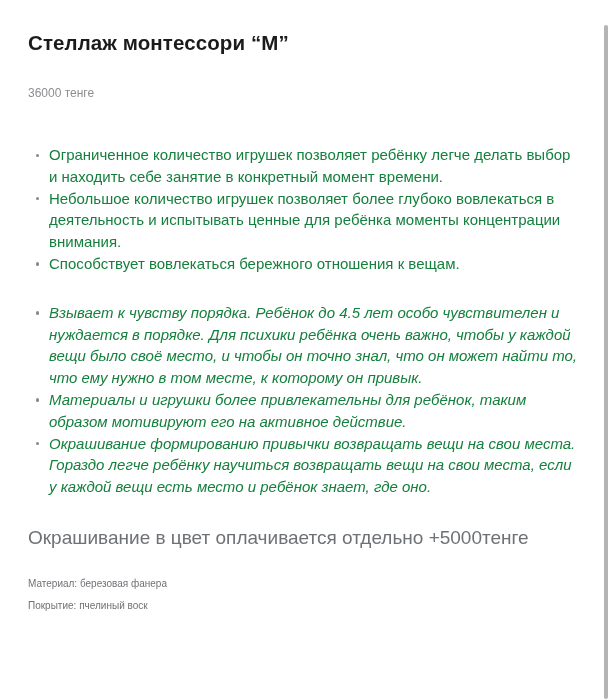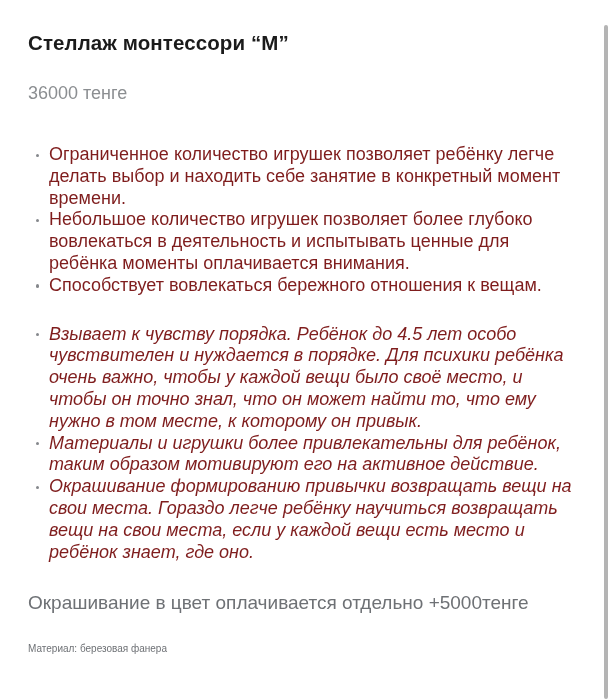--- a/index.html
+++ b/index.html
@@ -39,21 +39,21 @@
     font-size: 20.5px;
     font-weight: 700;
     line-height: 26px;
     color: #1b1b1b;
     letter-spacing: 0.1px;
   }
 
   .product-price {
     margin: 0;
     padding-top: 27px;
-    font-size: 18px;
+    font-size: 12px;
     font-weight: 400;
     line-height: 20px;
     color: #8b8e91;
   }
 
   .benefits-list {
     margin: 0;
     padding: 0;
     list-style: none;
   }
@@ -63,23 +63,23 @@
   }
 
   .benefits-list.group-two {
     margin-top: 27px;
     font-style: italic;
   }
 
   .benefit-item {
     position: relative;
     padding-left: 21px;
-    font-size: 18px;
+    font-size: 15px;
     line-height: 21.8px;
-    color: #7f1d1d;
+    color: #15803d;
     max-width: 554px;
   }
 
   .benefit-item::before {
     content: "";
     position: absolute;
     left: 8px;
     top: 9.5px;
     width: 3.4px;
     height: 3.4px;
@@ -132,34 +132,35 @@
 <div class="page">
 
   <div class="content">
 
     <h1 class="product-title">Стеллаж монтессори “М”</h1>
 
     <p class="product-price">36000 тенге</p>
 
     <ul class="benefits-list group-one">
       <li class="benefit-item">Ограниченное количество игрушек позволяет ребёнку легче делать выбор и находить себе занятие в конкретный момент времени.</li>
-      <li class="benefit-item">Небольшое количество игрушек позволяет более глубоко вовлекаться в деятельность и испытывать ценные для ребёнка моменты оплачивается внимания.</li>
+      <li class="benefit-item">Небольшое количество игрушек позволяет более глубоко вовлекаться в деятельность и испытывать ценные для ребёнка моменты концентрации внимания.</li>
       <li class="benefit-item">Способствует вовлекаться бережного отношения к вещам.</li>
     </ul>
 
     <ul class="benefits-list group-two">
       <li class="benefit-item">Взывает к чувству порядка. Ребёнок до 4.5 лет особо чувствителен и нуждается в порядке. Для психики ребёнка очень важно, чтобы у каждой вещи было своё место, и чтобы он точно знал, что он может найти то, что ему нужно в том месте, к которому он привык.</li>
       <li class="benefit-item">Материалы и игрушки более привлекательны для ребёнок, таким образом мотивируют его на активное действие.</li>
       <li class="benefit-item">Окрашивание формированию привычки возвращать вещи на свои места. Гораздо легче ребёнку научиться возвращать вещи на свои места, если у каждой вещи есть место и ребёнок знает, где оно.</li>
     </ul>
 
     <p class="note-paint">Окрашивание в цвет оплачивается отдельно +5000тенге</p>
 
     <div class="specs">
       <span class="spec-line">Материал: березовая фанера</span>
+      <span class="spec-line">Покрытие: пчелиный воск</span>
     </div>
 
   </div>
 
   <div class="scrollbar-track">
     <div class="scrollbar-thumb"></div>
   </div>
 
 </div>
 

